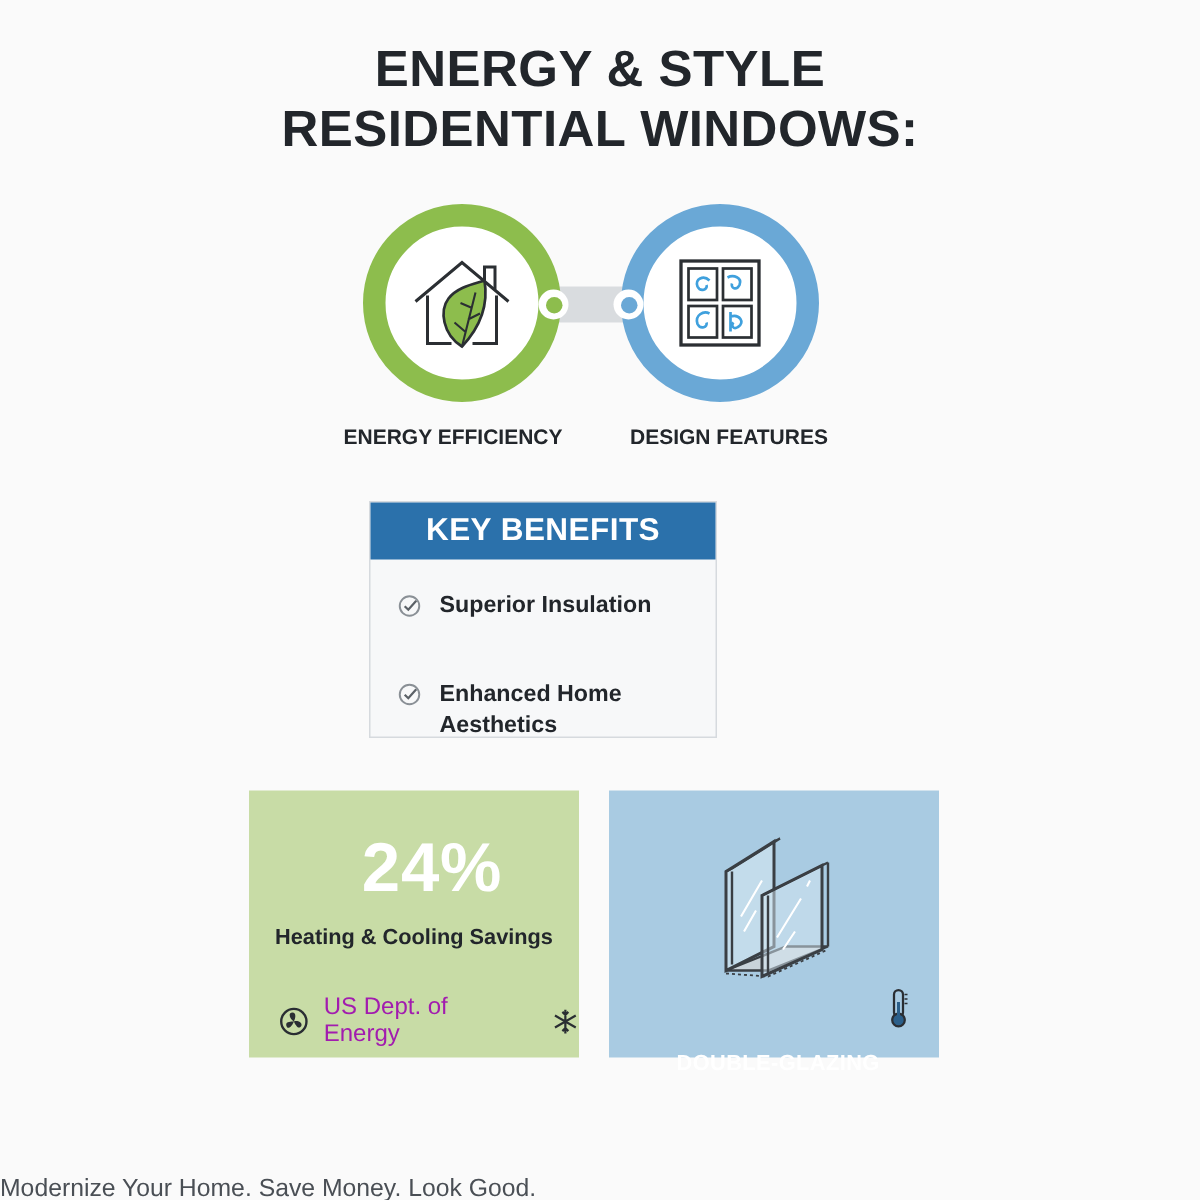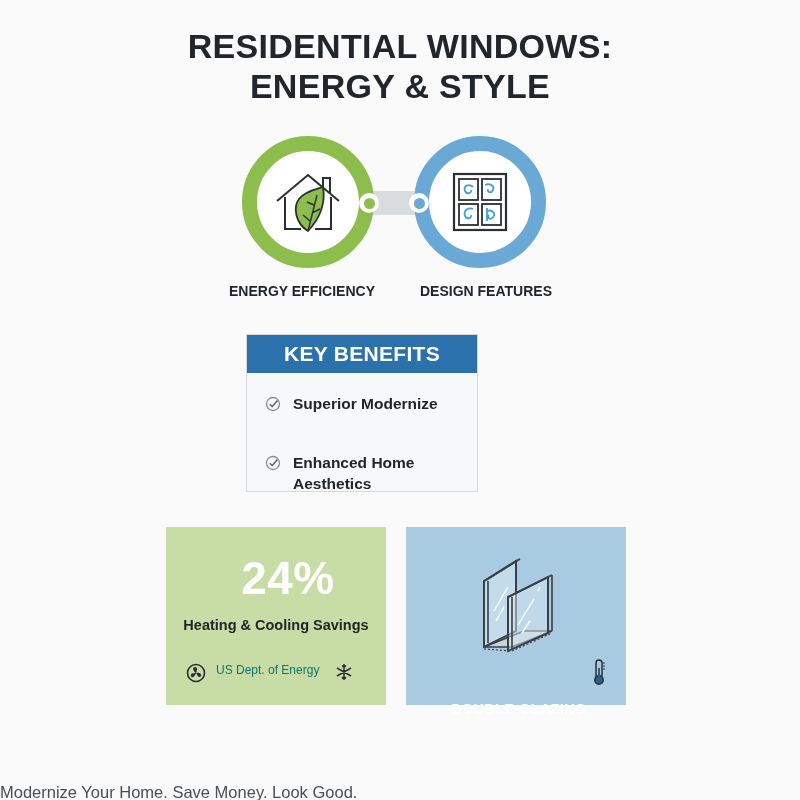--- a/index.html
+++ b/index.html
@@ -62,22 +62,22 @@
   }
   .stat-value {
     position: absolute; left: 12px; top: 24px; width: 100%; text-align: center;
     font-weight: 700; font-size: 46px; color: #ffffff; letter-spacing: 0.5px;
   }
   .stat-label {
     position: absolute; left: 0; top: 90px; width: 100%; text-align: center;
     font-weight: 700; font-size: 14.5px; color: #22262b;
   }
   .stat-source {
-    position: absolute; left: 20px; top: 136px; display: flex; align-items: flex-start;
-    font-size: 12px; color: #0f766e;
+    position: absolute; left: 20px; top: 136px; display: flex; align-items: center;
+    font-size: 16px; color: #a21caf;
   }
   .stat-source .fan { width: 20px; height: 20px; margin-right: 10px; }
   .stat-source .snow { width: 18px; height: 18px; margin-left: 16px; }
 
   .glaze-card {
     position: absolute; left: 406px; top: 527px; width: 220px; height: 178px;
     background: #a9cbe2;
   }
   .glaze-illustration { position: absolute; left: 72px; top: 24px; width: 80px; height: 106px; }
   .glaze-label {
@@ -88,22 +88,22 @@
 
   .tagline {
     position: absolute; left: 0; top: 751px; width: 800px; text-align: left;
     font-size: 16.5px; color: #4a4f55; margin-top: 32px;
   }
 </style>
 </head>
 <body>
 
 <div class="title">
+  <div>ENERGY &amp; STYLE</div>
   <div>RESIDENTIAL WINDOWS:</div>
-  <div>ENERGY &amp; STYLE</div>
 </div>
 
 <div class="connector"></div>
 
 <div class="circle green">
   <svg width="70" height="66" viewBox="0 0 70 66">
     <path d="M4 32 L35 6 L66 32" fill="none" stroke="#2b2f33" stroke-width="2"></path>
     <path d="M50 18 L50 9 L57 9 L57 24" fill="none" stroke="#2b2f33" stroke-width="2"></path>
     <path d="M12 28 L12 60 L28 60 M42 60 L58 60 L58 28" fill="none" stroke="#2b2f33" stroke-width="2"></path>
     <path d="M35 62 C22 54 20 38 26 30 C32 22 44 20 50 18 C52 30 50 46 35 62 Z" fill="#8dbd4d" stroke="#2b2f33" stroke-width="1.8"></path>
@@ -136,21 +136,21 @@
 <div class="circle-label right">DESIGN FEATURES</div>
 
 <div class="benefits">
   <div class="benefits-header">KEY BENEFITS</div>
   <div class="benefit-item one">
     <svg class="check" viewBox="0 0 16 16">
       <circle cx="8" cy="8" r="6.5" fill="none" stroke="#8a9096" stroke-width="1.3"></circle>
       <path d="M4.8 8.2 L7.2 10.5 L12.5 4.5" fill="none" stroke="#5b6167" stroke-width="1.5"></path>
     </svg>
     <div>
-      <div>Superior Modernize</div>
+      <div>Superior Insulation</div>
     </div>
   </div>
   <div class="benefit-item two">
     <svg class="check" viewBox="0 0 16 16">
       <circle cx="8" cy="8" r="6.5" fill="none" stroke="#8a9096" stroke-width="1.3"></circle>
       <path d="M4.8 8.2 L7.2 10.5 L12.5 4.5" fill="none" stroke="#5b6167" stroke-width="1.5"></path>
     </svg>
     <div>Enhanced Home Aesthetics</div>
   </div>
 </div>

